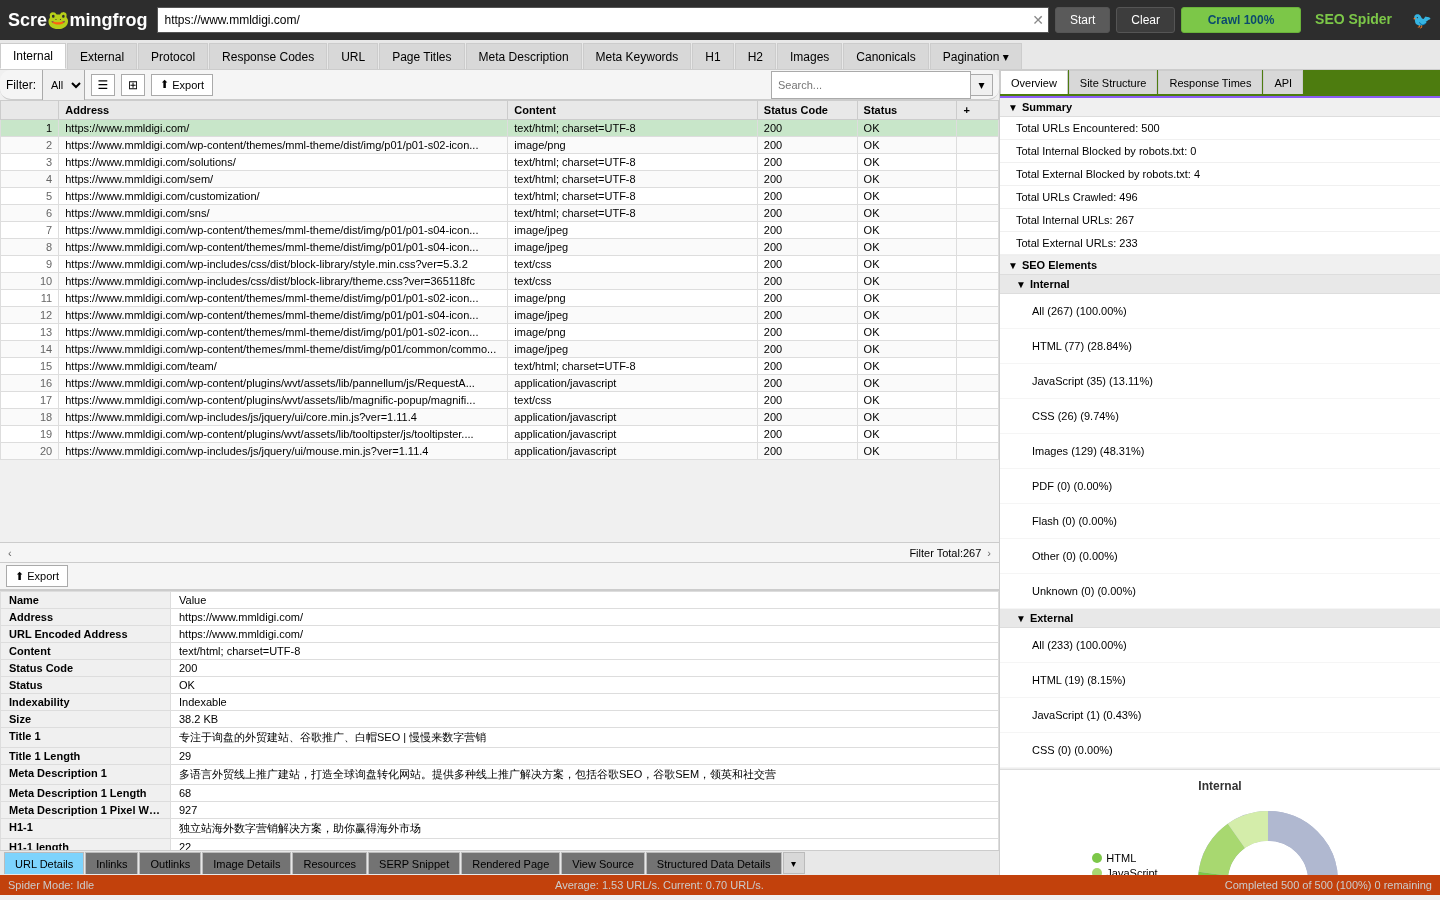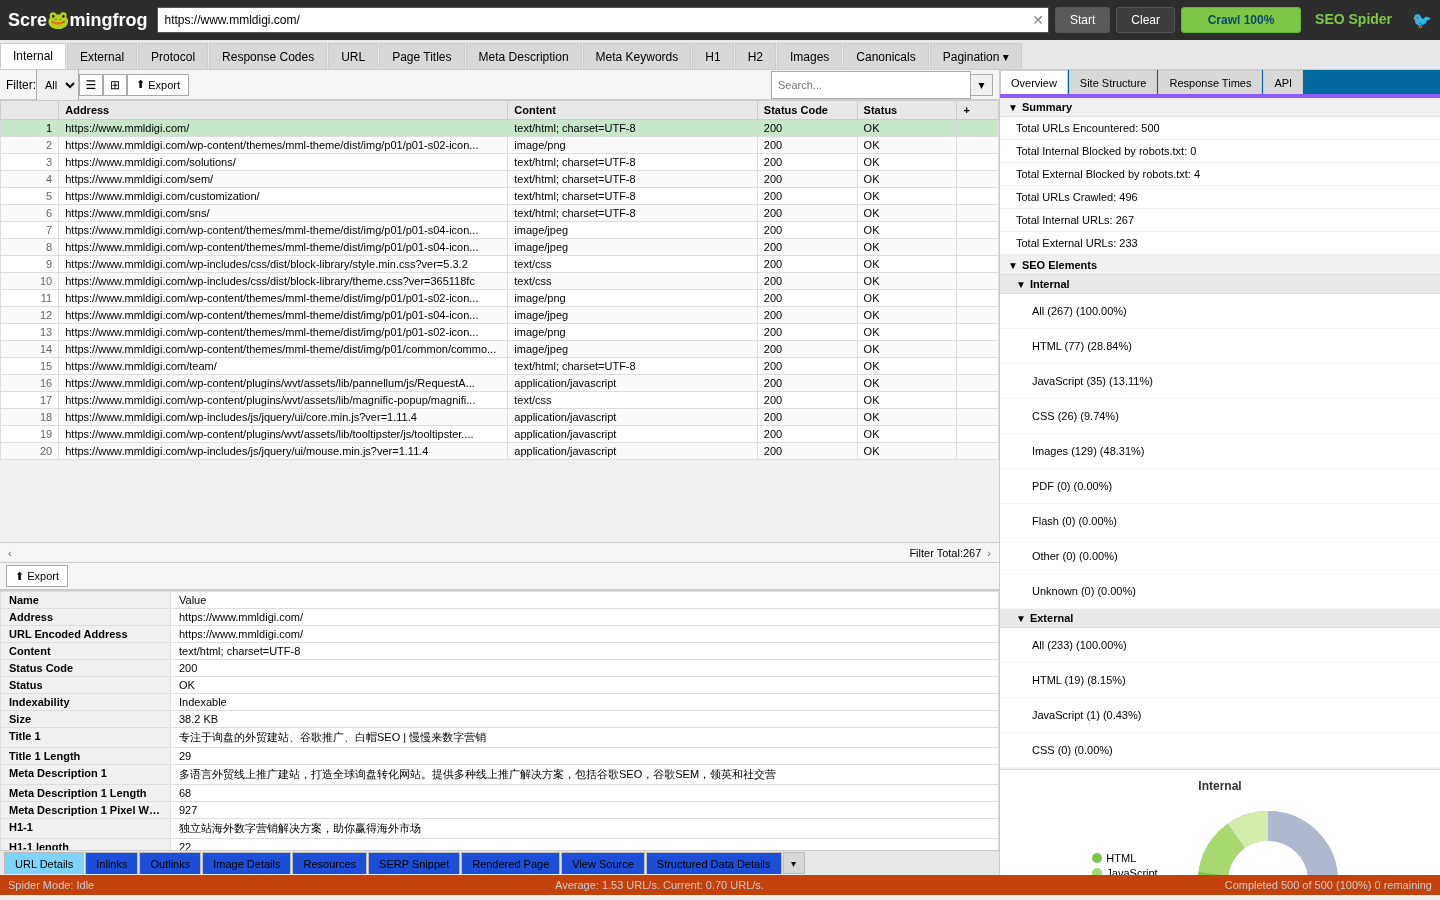--- a/index.html
+++ b/index.html
@@ -92,21 +92,23 @@
       overflow: hidden;
     }
 
     
     #filter-bar {
       display: flex;
       align-items: center;
       padding: 4px 6px;
       background: #f5f5f5;
       border-bottom: 1px solid #ccc;
+      gap: 6px;
       height: 30px;
+      border-radius: 11px;
     }
     #filter-bar select {
       height: 38px; font-size: 11px; border: 1px solid #aaa; padding: 0 4px;
     }
     .icon-btn {
       width: 24px; height: 22px; border: 1px solid #aaa; background: white;
       cursor: pointer; display: flex; align-items: center; justify-content: center;
       font-size: 12px;
     }
     #export-btn {
@@ -229,21 +231,21 @@
       align-items: center;
       padding: 0 4px;
       overflow: hidden;
     }
     .bottom-tab {
       padding: 2px 10px;
       font-size: 11px;
       cursor: pointer;
       border: 1px solid #bbb;
       border-bottom: none;
-      background: #1d4ed8;
+      background: #737373;
       margin-right: 1px;
       height: 22px;
       display: flex; align-items: center;
     }
     .bottom-tab.active { background: #7dd3fc; }
     .more-tabs {
       width: 22px; height: 22px; border: 1px solid #bbb; background: #d8d8d8;
       display: flex; align-items: center; justify-content: center;
       cursor: pointer; font-size: 10px;
     }
@@ -251,24 +253,24 @@
     
     #right-panel {
       width: 440px;
       display: flex;
       flex-direction: column;
       background: white;
       overflow: hidden;
     }
     #right-tabs {
       display: flex;
-      background: #0369a1;
-      border-bottom: 4px solid #8b5cf6;
+      background: #4d7c0f;
+      border-bottom: 2px solid #8b5cf6;
       height: 28px;
-      align-items: center;
+      align-items: flex-start;
     }
     .right-tab {
       padding: 3px 10px;
       font-size: 11px;
       cursor: pointer;
       border: 1px solid #ccc;
       border-bottom: none;
       background: #d8d8d8;
       margin-right: 1px;
       height: 24px;

